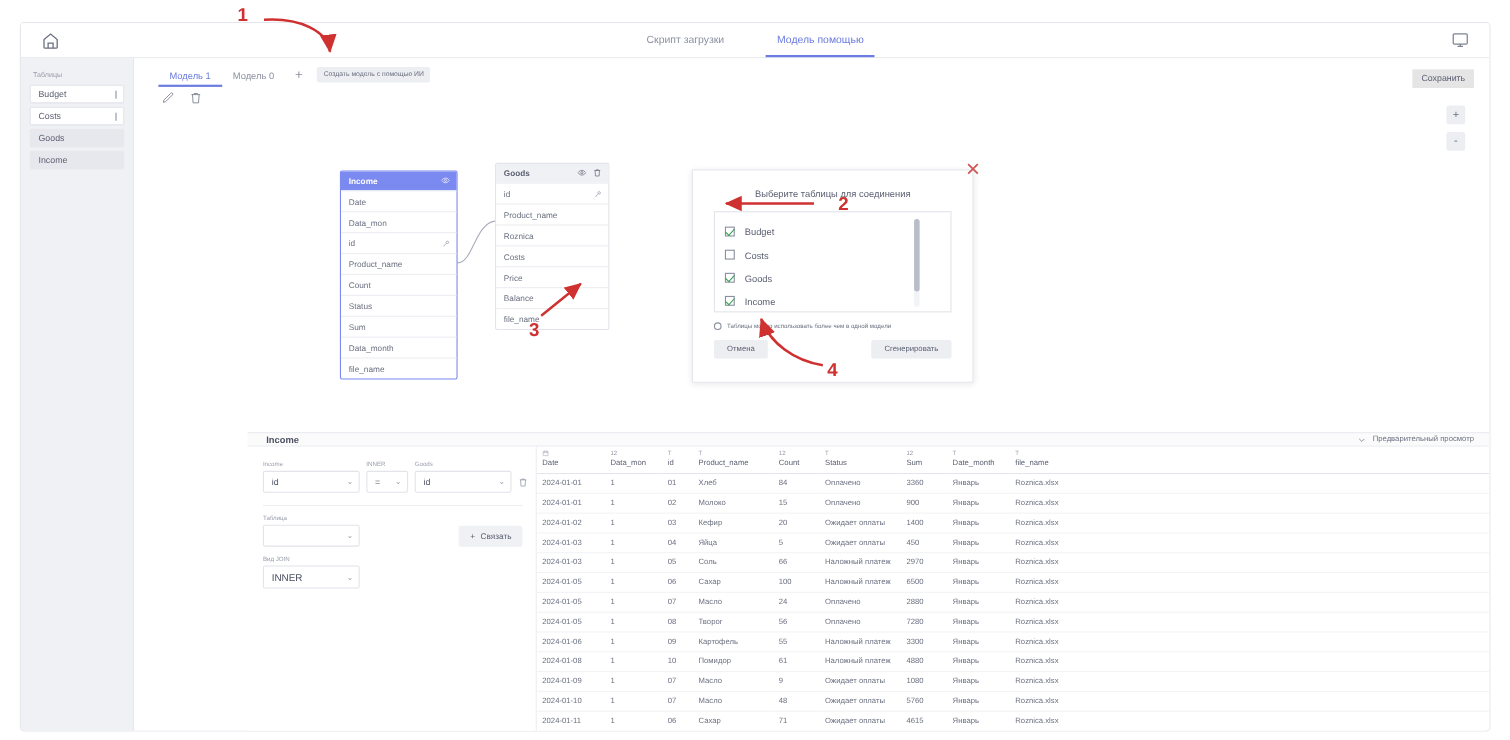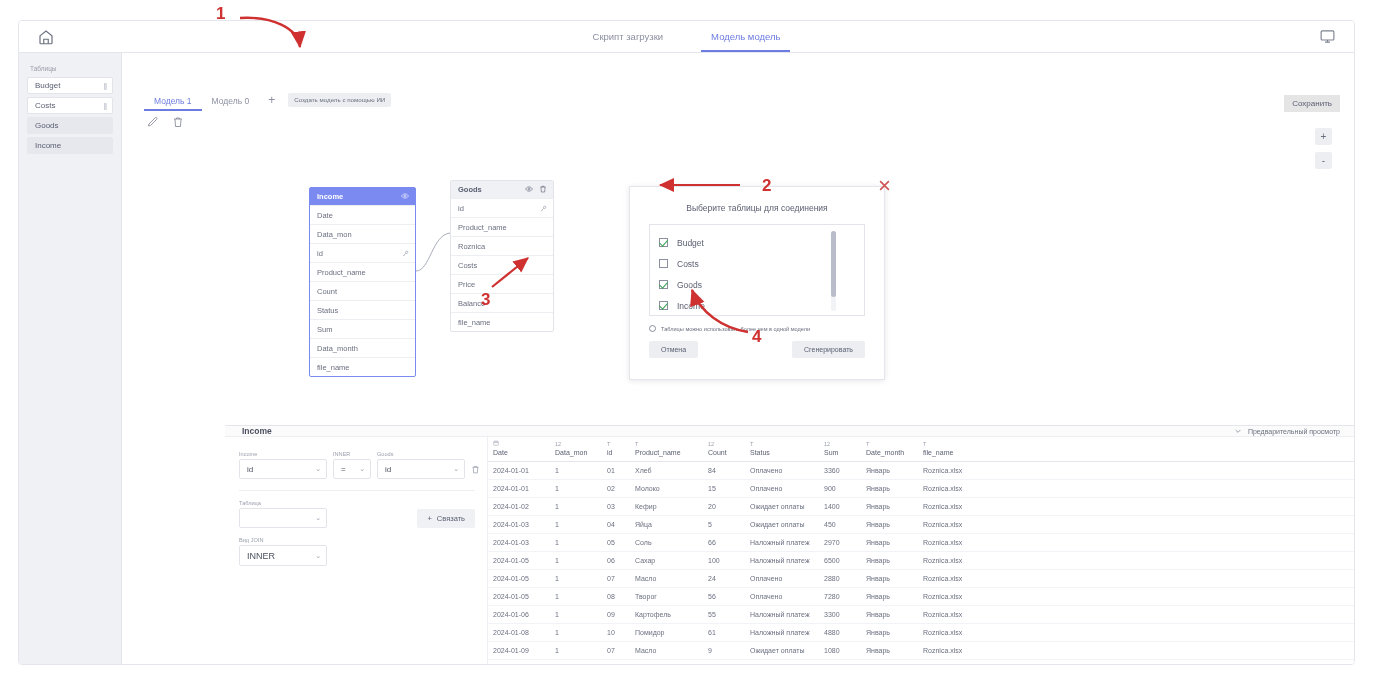--- a/index.html
+++ b/index.html
@@ -33,21 +33,21 @@
   
   .sidebar { width: 103px; background:#f0f1f4; border-right:1px solid #e4e6ec; padding: 10px 8px 0; flex:none;}
   .sb-title { font-size:6.5px; color:#9b9fad; margin: 2px 0 5px 3px; }
   .sb-item { height: 17px; display:flex; align-items:center; justify-content:space-between;
              padding: 0 6px 0 7px; font-size:8px; color:#5b6072; margin-bottom: 3px;
              border:1px solid #e2e4ea; border-radius:2px; background:#fff; cursor:pointer; }
   .sb-item.used { background:#e7e8ed; border-color:#e7e8ed; }
   .sb-grip { font-size:8px; color:#a9adb9; letter-spacing:-1px; }
 
   
-  .canvas-col { flex:1; position:relative; background:#fff;margin-top:32px; }
+  .canvas-col { flex:1; position:relative; background:#fff; }
 
   .model-tabs { display:flex; align-items:flex-start; padding: 8px 0 0 22px; gap: 0; }
   .mtab { font-size:8.5px; color:#8b90a0; padding: 3px 10px 5px; position:relative; cursor:pointer; }
   .mtab.active { color:#6c7ce0; }
   .mtab.active:after { content:""; position:absolute; left:0; right:0; bottom:0; height:1.6px; background:#6c7ce0; }
   .plus-btn { font-size:12px; color:#8b90a0; padding: 1px 9px 0; cursor:pointer; line-height:12px;}
   .ai-btn { font-size:6.2px; color:#6a6f7e; background:#eceef2; border-radius:2px;
             padding: 3px 6px; line-height:1.35; text-align:center; margin-left:4px; cursor:pointer; }
 
   .edit-row { display:flex; gap:13px; padding: 3px 0 0 25px; }
@@ -151,21 +151,21 @@
 
   <div class="topbar">
     <span class="home-ico">
       <svg viewBox="0 0 24 24" fill="none" stroke="currentColor" stroke-width="1.6">
         <path d="M4 10.5 12 4l8 6.5V20a1 1 0 0 1-1 1H5a1 1 0 0 1-1-1z"></path>
         <path d="M9 21v-6h6v6"></path>
       </svg>
     </span>
     <div class="topnav">
       <div class="tab">Скрипт загрузки</div>
-      <div class="tab active">Модель модель</div>
+      <div class="tab active">Модель помощью</div>
     </div>
     <span class="monitor-ico">
       <svg viewBox="0 0 24 24" fill="none" stroke="currentColor" stroke-width="1.6">
         <rect x="3" y="4" width="18" height="13" rx="1.5"></rect>
           <path d="M12 17v3M8.5 20h7"></path>
       </svg>
     </span>
   </div>
 
   <div class="body-wrap">

